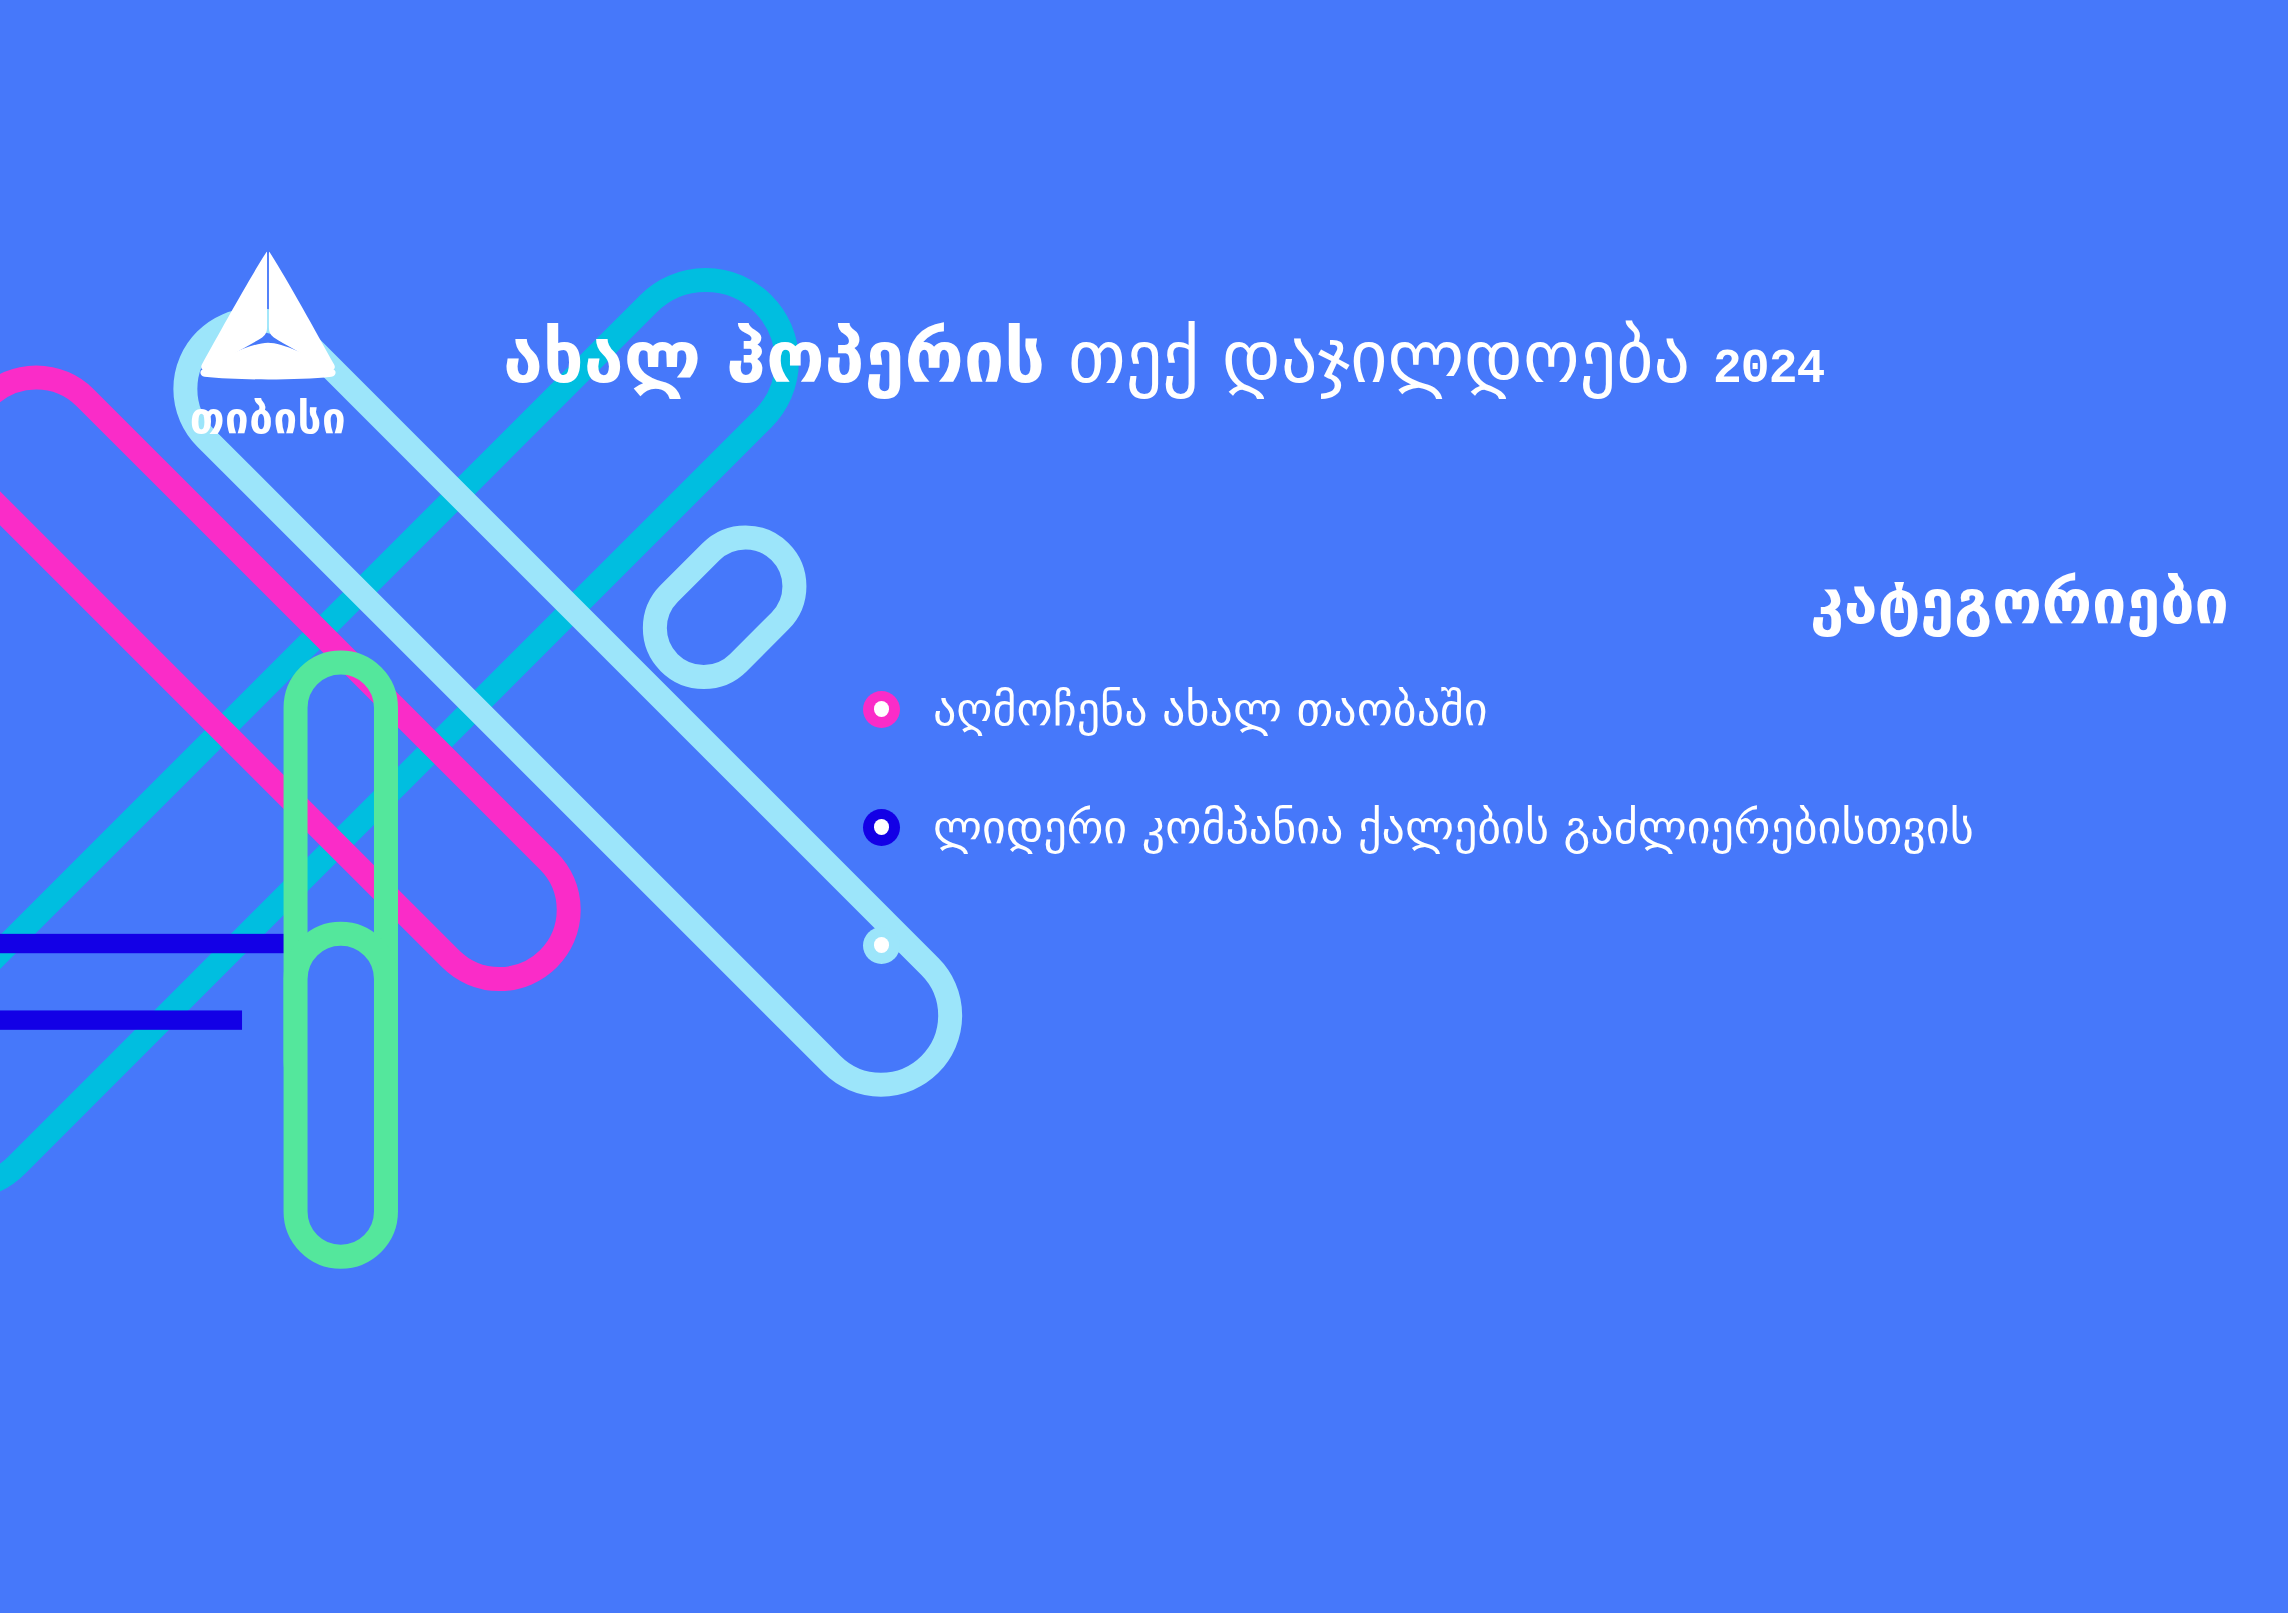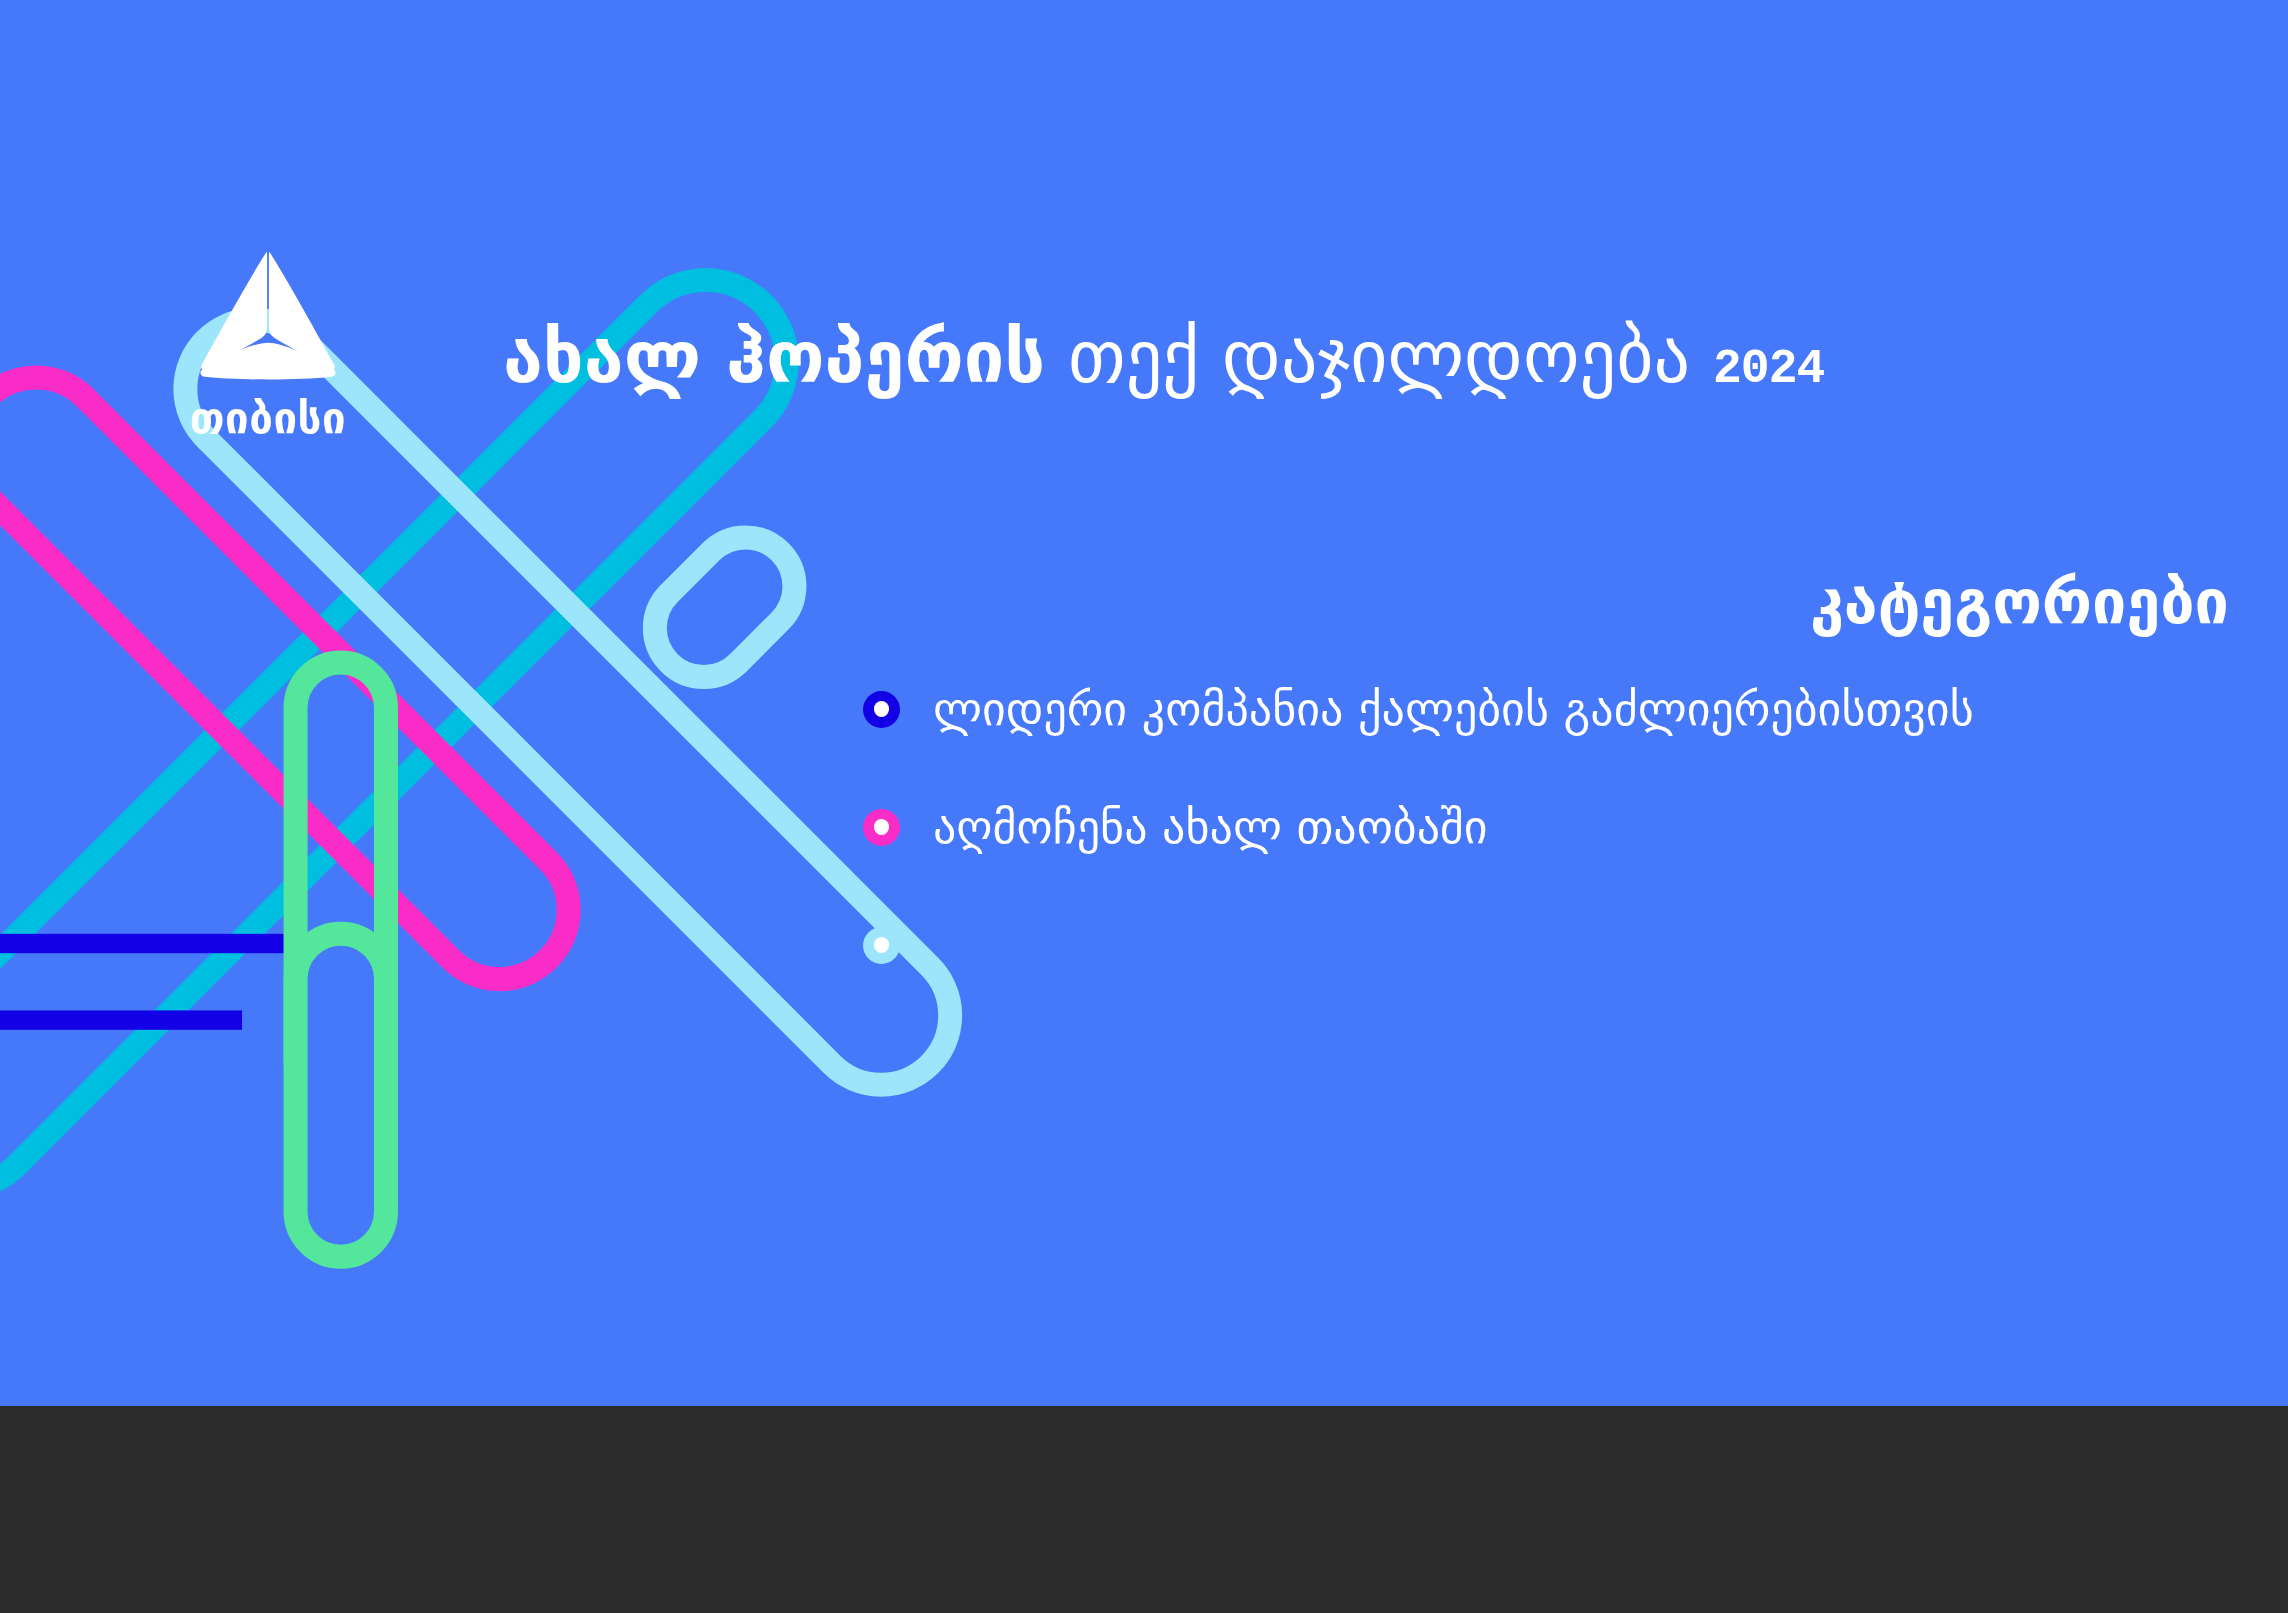--- a/index.html
+++ b/index.html
@@ -3,21 +3,21 @@
 <meta charset="utf-8">
 <style>
   html, body {
     margin: 0;
     padding: 0;
     background: #2b2b2b;
   }
   #stage {
     position: relative;
     width: 2289px;
-    height: 1406px;
+    height: 1613px;
     background: #4678FA;
     overflow: hidden;
     font-family: "DejaVu Sans", "Liberation Sans", sans-serif;
   }
 
   
   #decor {
     position: absolute;
     left: 0;
     top: 0;
@@ -161,27 +161,27 @@
     <span class="strong">ახალ ჰოპერის</span>
     <span class="light">თექ დაჯილდოება</span>
     <span class="year">2024</span>
   </div>
 
   <div id="categories">
     <h2 id="cat-heading">კატეგორიები</h2>
 
 
     <div class="cat-item">
-      <span class="cat-bullet" style="background:#1300E6"></span>
-      <span class="cat-label">ლიდერი კომპანია ქალების გაძლიერებისთვის</span>
+      <span class="cat-bullet" style="background:#FA2CC8"></span>
+      <span class="cat-label">აღმოჩენა ახალ თაობაში</span>
     </div>
 
     <div class="cat-item">
-      <span class="cat-bullet" style="background:#FA2CC8"></span>
-      <span class="cat-label">აღმოჩენა ახალ თაობაში</span>
+      <span class="cat-bullet" style="background:#1300E6"></span>
+      <span class="cat-label">ლიდერი კომპანია ქალების გაძლიერებისთვის</span>
     </div>
 
     <div class="cat-item">
       <span class="cat-bullet" style="background:#9CE5FA"></span>
     </div>
 
   </div>
 
 </div>
 

